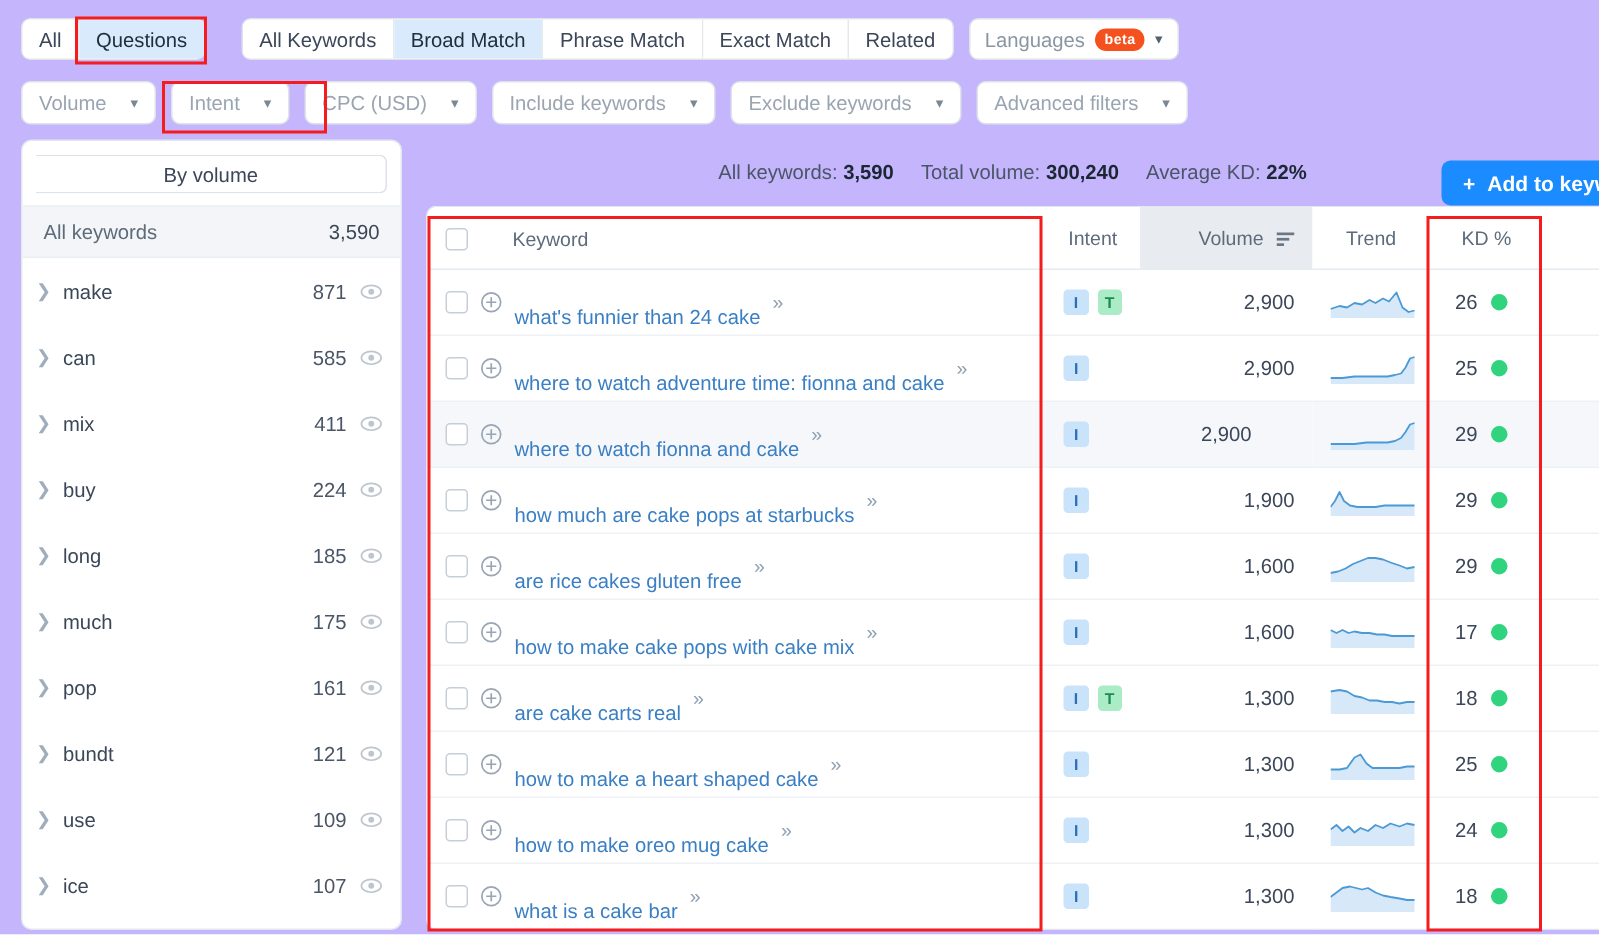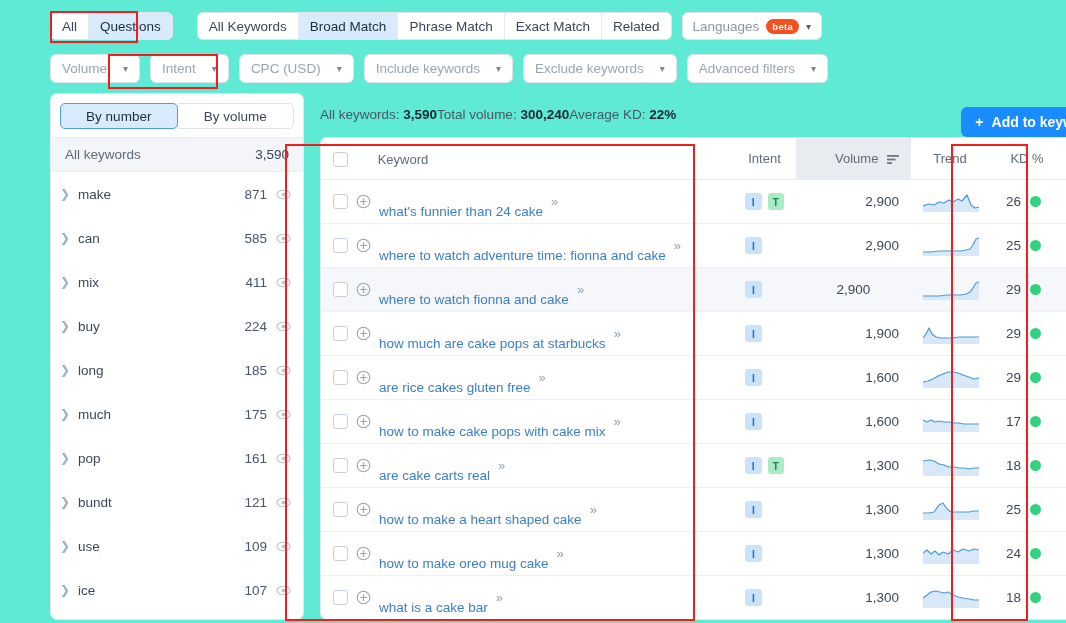--- a/index.html
+++ b/index.html
@@ -3,21 +3,21 @@
 <meta charset="utf-8">
 <style>
   * { box-sizing: border-box; margin: 0; padding: 0; }
   html, body {
     width: 1066px; height: 623px;
     background: #ffffff;
     font-family: "Liberation Sans", sans-serif;
     overflow: hidden;
     color: #222f3e;
   }
-  #app { position: relative; width: 1066px; height: 623px; background:#5eead4;padding-left:36px; }
+  #app { position: relative; width: 1066px; height: 623px; background:#c4b5fd; }
 
   
   .topbar { display:flex; align-items:center; gap:10px; padding:12px 0 10px 14px; }
   .seg {
     display:flex; align-items:center;
     border:1px solid #dde3e9; border-radius:6px; background:#fff;
     height:28px; overflow:hidden;
   }
   .seg .seg-item {
     height:100%; display:flex; align-items:center; padding:0 11px;
@@ -88,21 +88,21 @@
     display:flex; align-items:center; padding:0 12px 0 9px; height:44px;
     font-size:13.5px; color:#4a5666; cursor:pointer;
   }
   .chev { color:#9fadbc; font-size:12px; width:18px; flex:0 0 18px; }
   .side-name { flex:1; color:#3b4758; }
   .side-num { color:#4a5666; margin-right:9px;text-align:right; }
   .eye { width:15px; height:15px; flex:0 0 15px; opacity:.55; }
 
   
   .main { flex:1; padding-left:16px; display:flex; flex-direction:column; min-width:0; }
-  .stats { display:flex; align-items:center; font-size:13.5px; color:#4a5666; height:44px; }
+  .stats { display:flex; gap:18px; align-items:center; font-size:13.5px; color:#4a5666; height:44px;justify-content:center; }
   .stats b { color:#1b2733; }
   .addbtn {
     margin-left:auto; display:flex; align-items:center; gap:8px;
     background:#1a8cff; color:#fff; border-radius:6px; height:30px;
     padding:0 14px; font-size:14px; font-weight:bold; white-space:nowrap; cursor:pointer;
     position:absolute; right:-22px; top:107px;
   }
   .tbl { border:1px solid #e3e8ee; border-radius:7px 0 0 7px; border-right:none; overflow:hidden; background:#fff; }
   table { border-collapse:collapse; width:815px; table-layout:fixed; }
   th {
@@ -185,21 +185,20 @@
     <div class="fpill">
       <span>Advanced filters</span>
       <span class="fcaret">▾</span>
     </div>
   </div>
 
   <div class="body">
 
     <div class="sidebar">
       <div class="side-toggle">
-        <div class="tg on">By number</div>
         <div class="tg">By volume</div>
       </div>
       <div class="side-all">
         <span>All keywords</span>
         <span class="n">3,590</span>
       </div>
       <div class="side-list" id="side-list">
           <div class="side-row">
             <span class="chev">❯</span>
             <span class="side-name">make</span>

